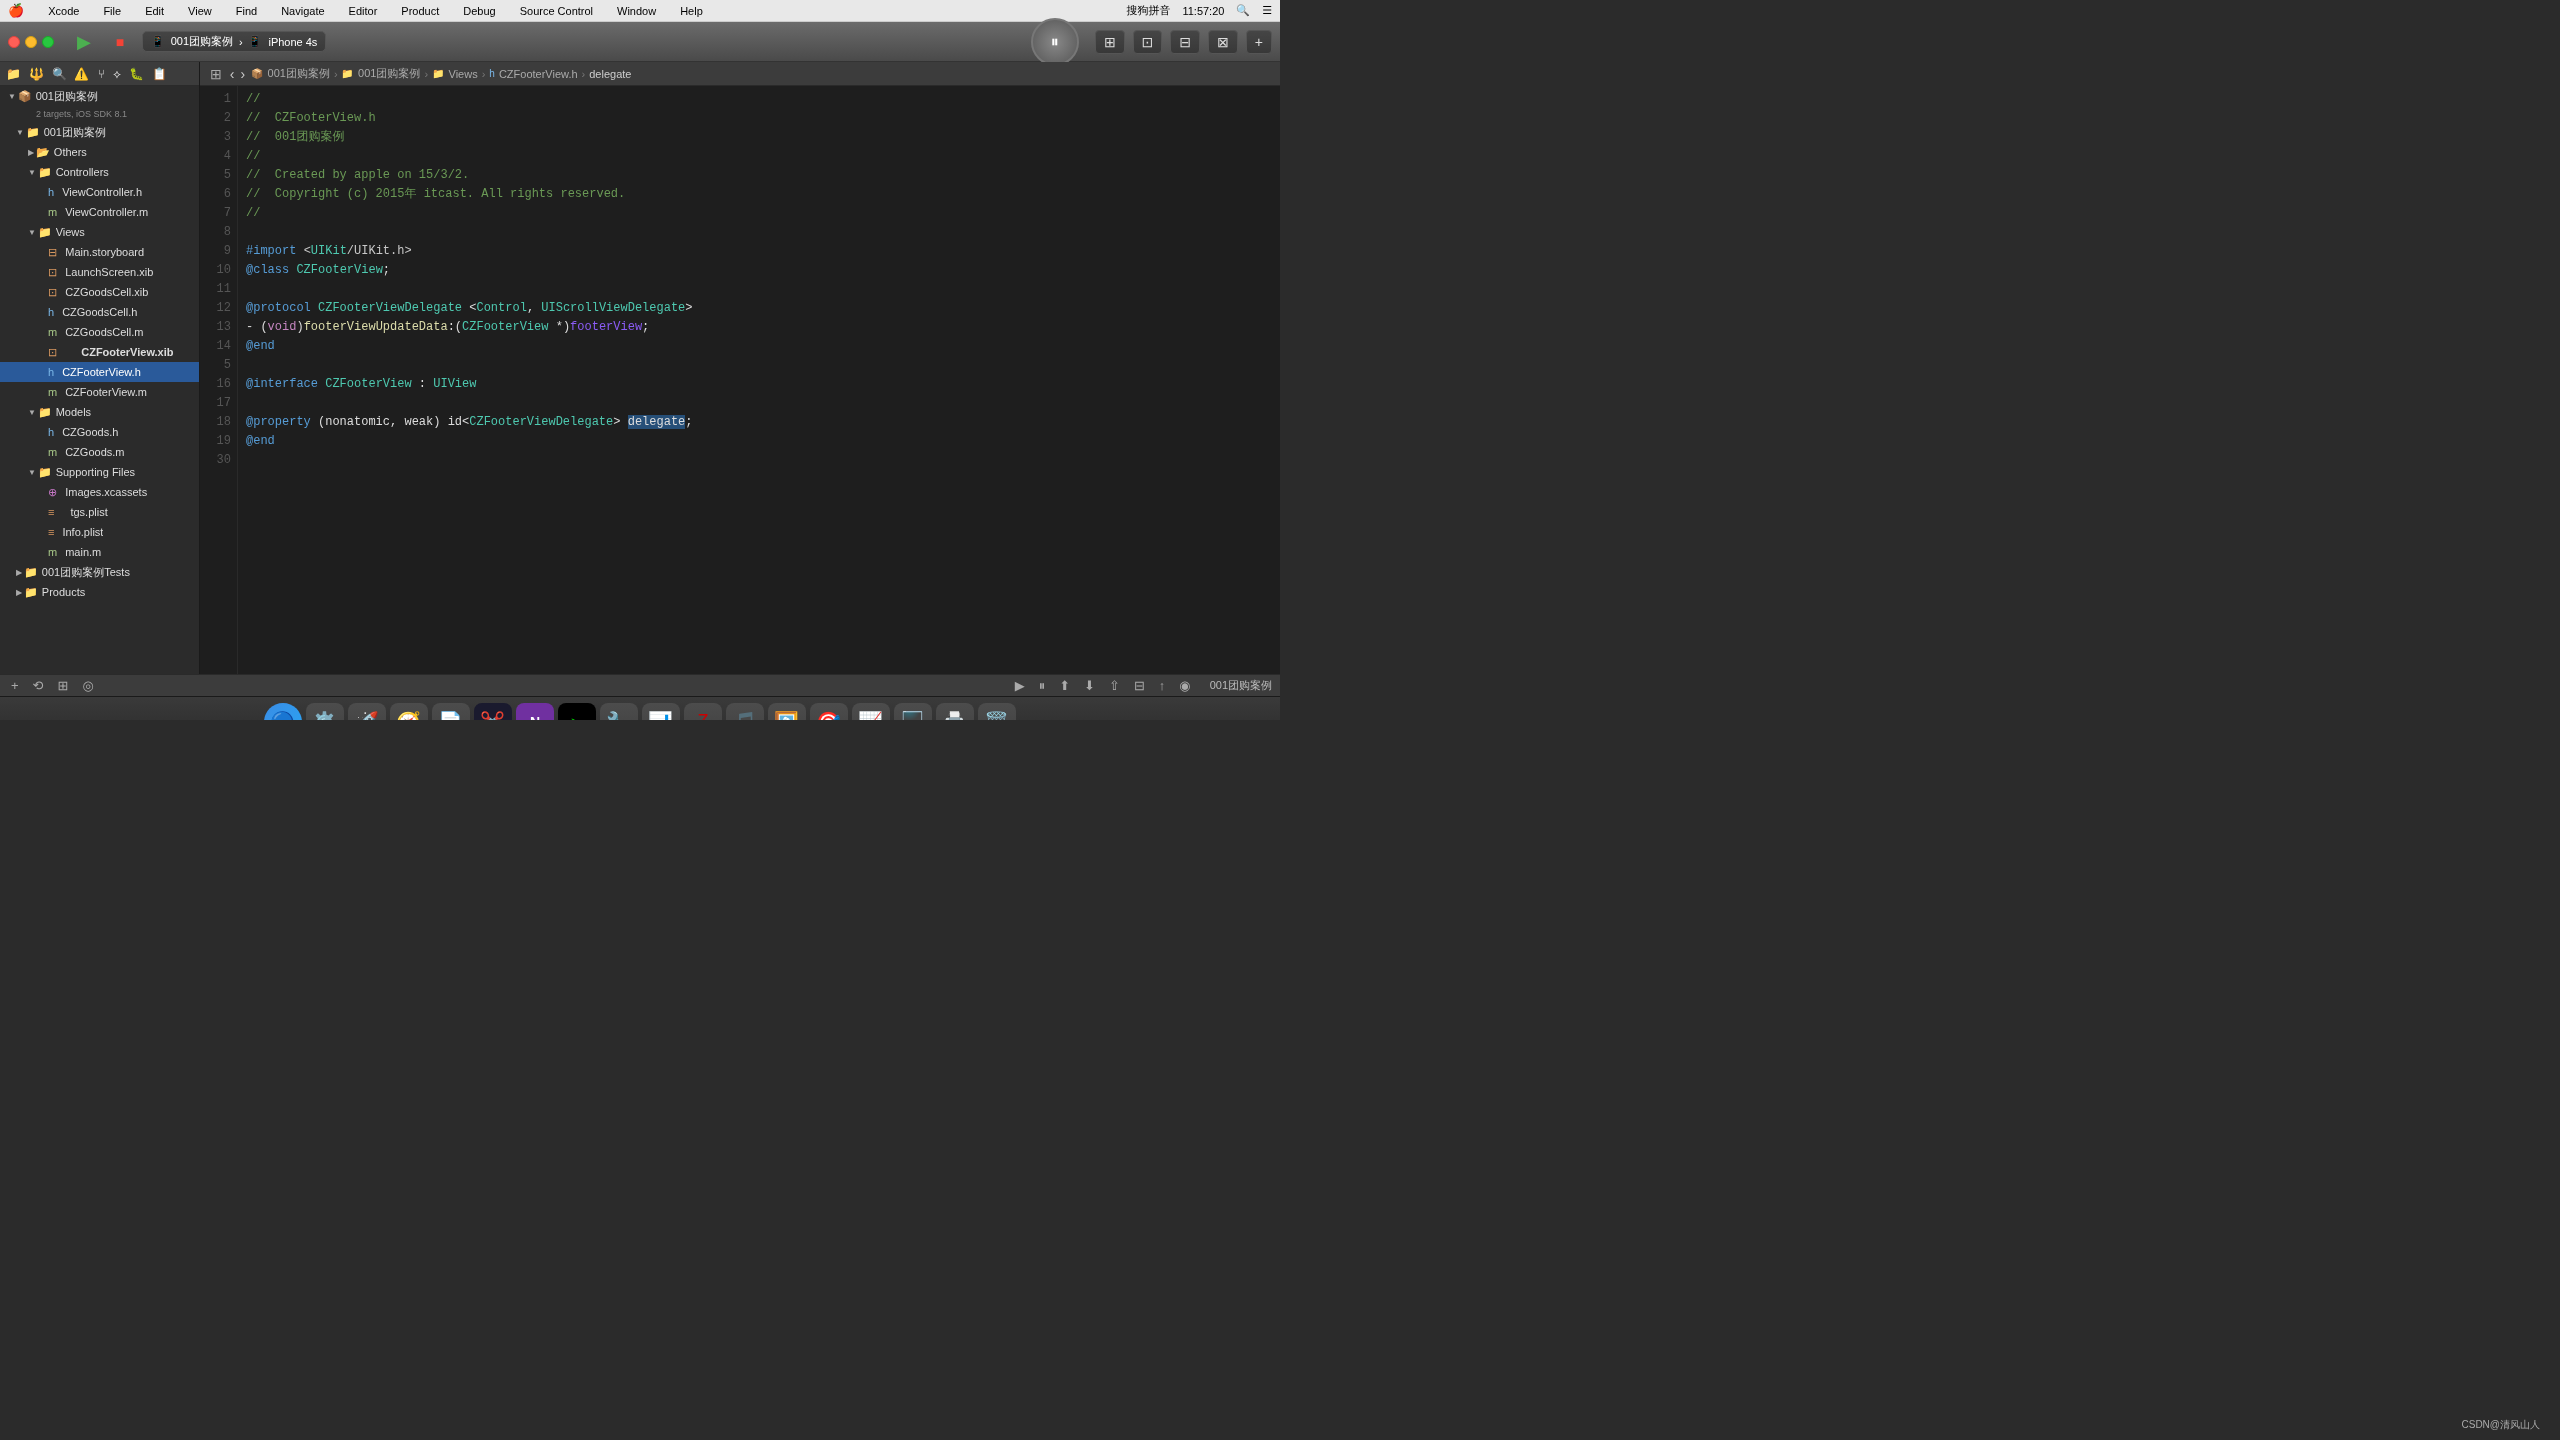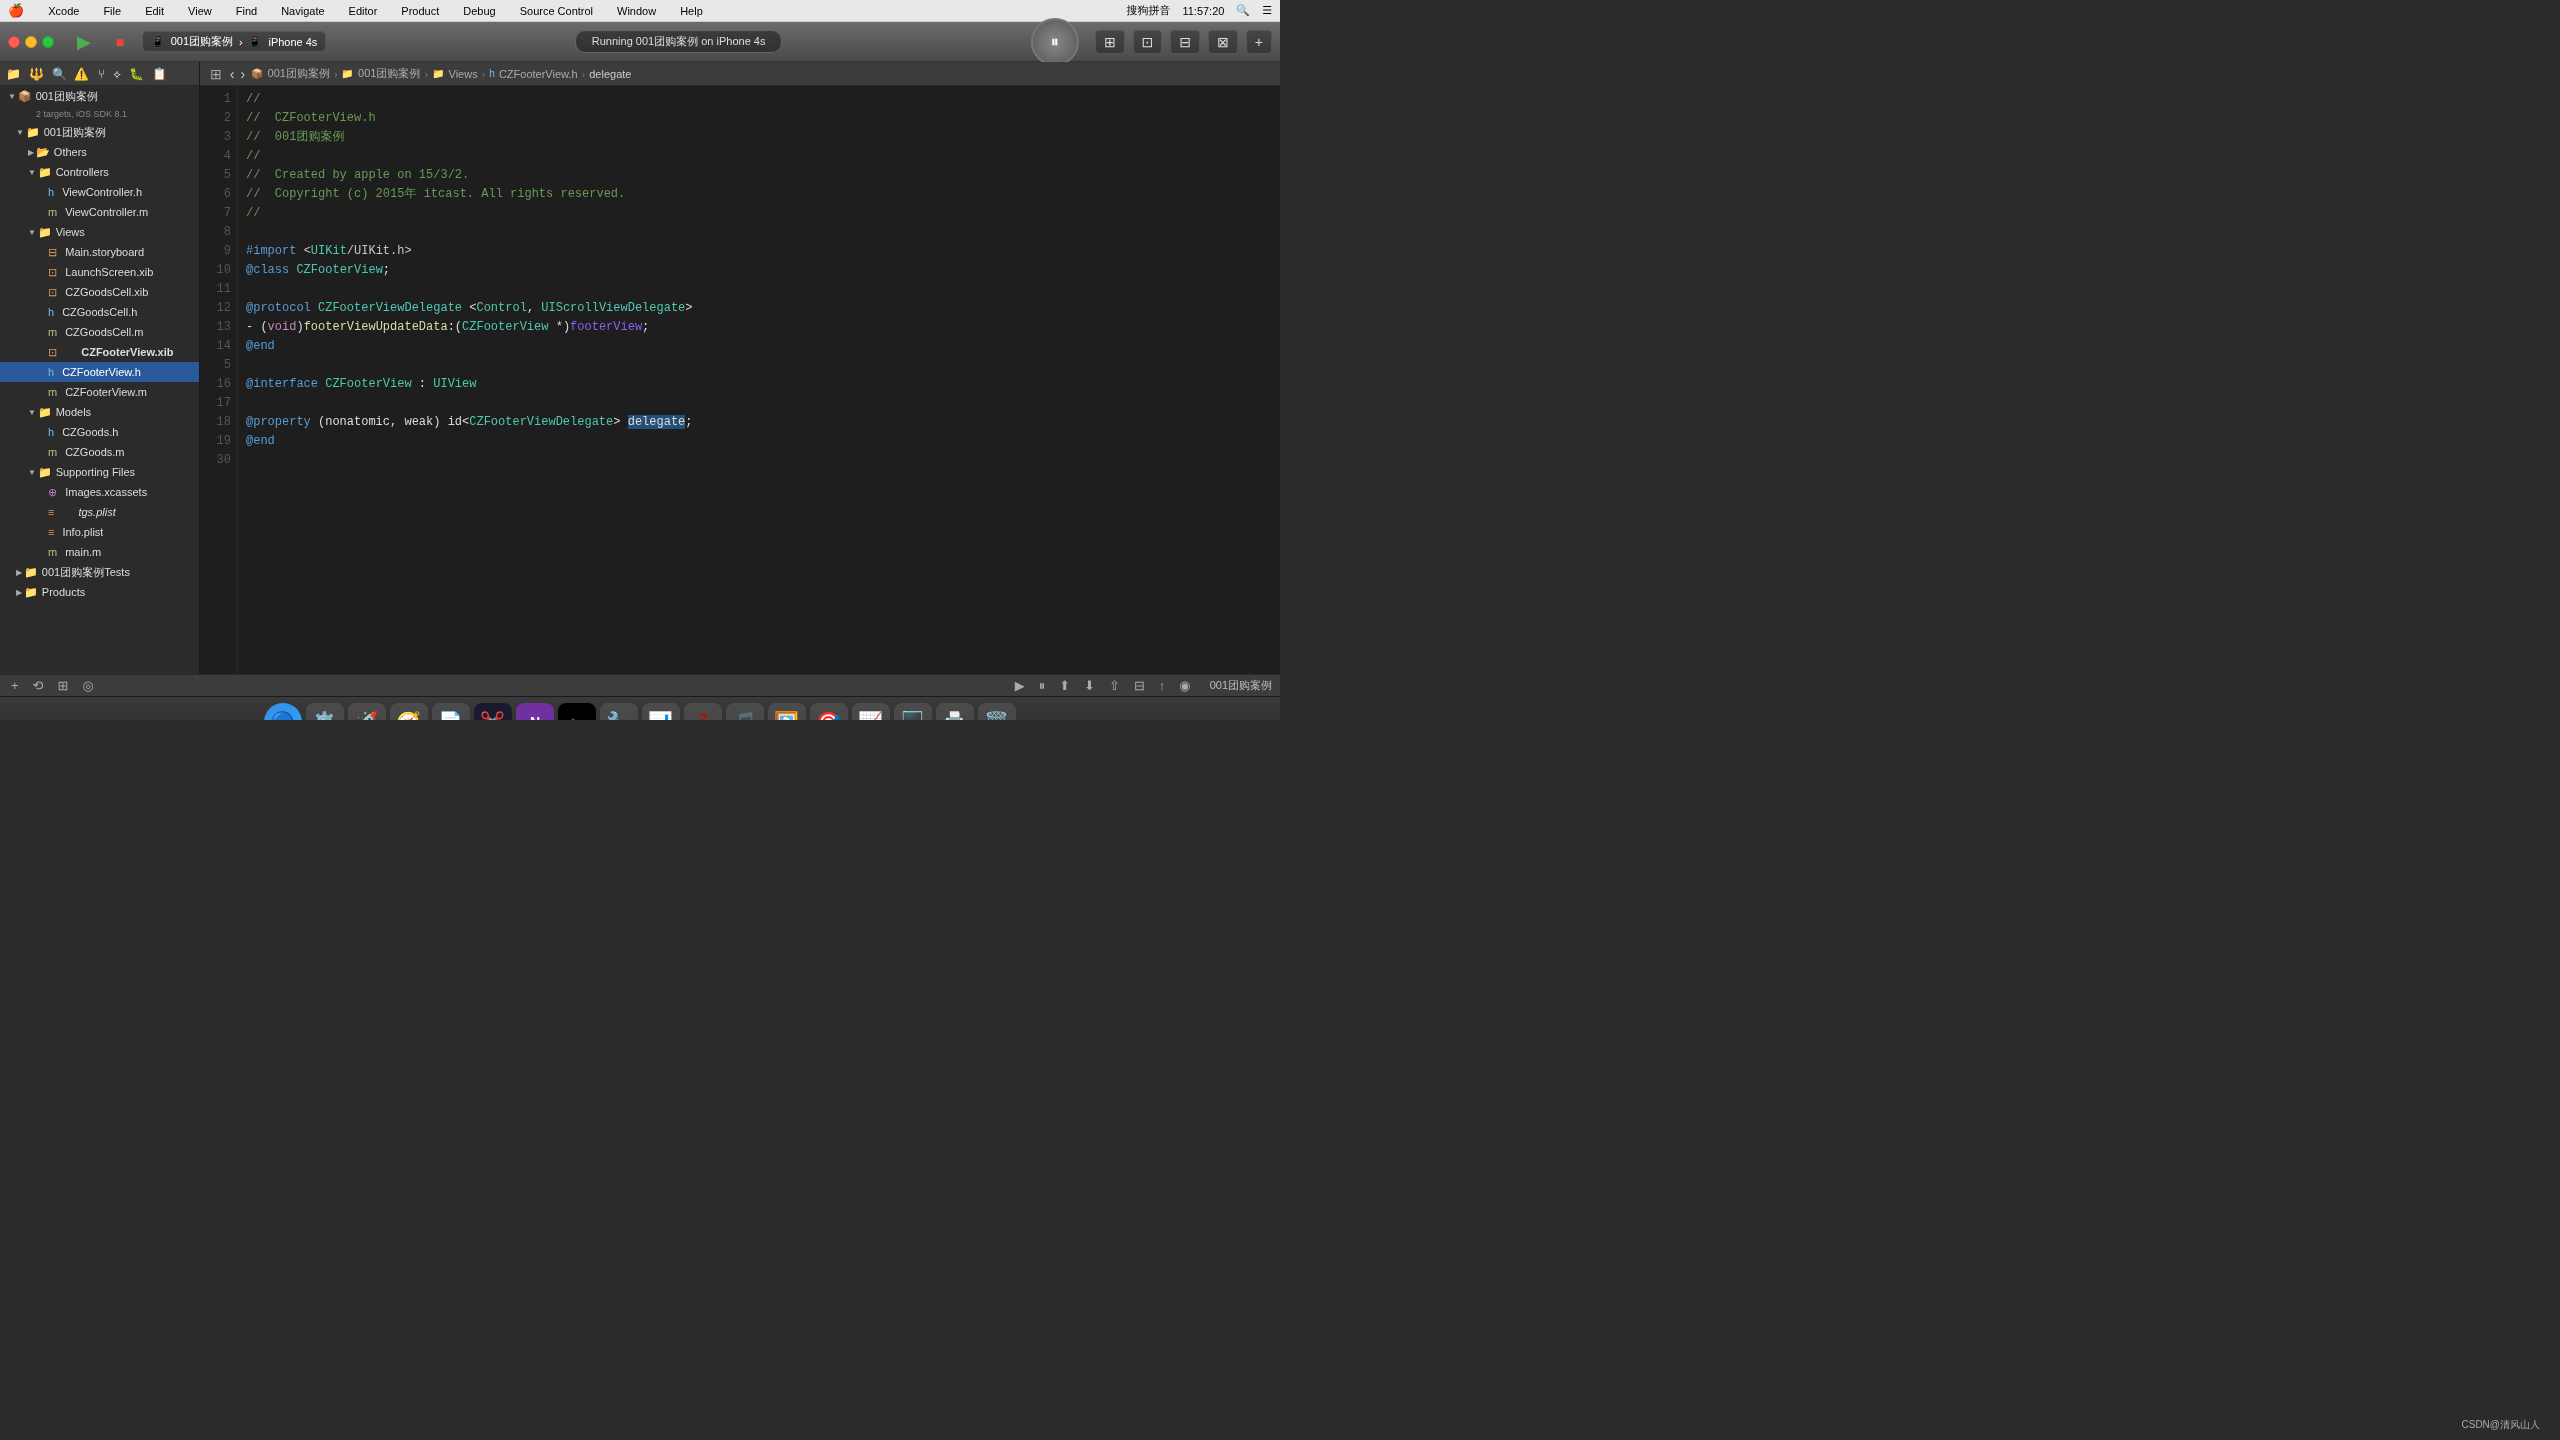--- a/index.html
+++ b/index.html
@@ -325,23 +325,20 @@
   <button class="stop-btn">■</button>
 
   <div class="scheme-selector">
     <span>📱</span>
     <span>001团购案例</span>
     <span>›</span>
     <span>📱</span>
     <span>iPhone 4s</span>
   </div>
 
-  <div class="status-bar-center">
-    <span class="status-pill">Running 001团购案例 on iPhone 4s</span>
-  </div>
 
   <div class="toolbar-right">
     <div class="pause-btn">⏸</div>
     <button class="view-toggle-btn">⊞</button>
     <button class="view-toggle-btn">⊡</button>
     <button class="view-toggle-btn">⊟</button>
     <button class="view-toggle-btn">⊠</button>
     <button class="view-toggle-btn">+</button>
   </div>
 </div>
@@ -474,21 +471,21 @@
       <span class="label">Supporting Files</span>
     </div>
     <div class="sidebar-item">
       <span class="indent" style="width:44px"></span>
       <span class="icon file-xcassets">⊕</span>
       <span class="label" style="margin-left:4px;">Images.xcassets</span>
     </div>
     <div class="sidebar-item">
       <span class="indent" style="width:44px"></span>
       <span class="icon file-plist">≡</span>
-      <span class="label" style="margin-left:20px;font-style:italic;">tgs.plist</span>
+      <span class="label" style="margin-left:12px;">tgs.plist</span>
     </div>
     <div class="sidebar-item">
       <span class="indent" style="width:44px"></span>
       <span class="icon file-plist">≡</span>
       <span class="label" style="margin-left:4px;">Info.plist</span>
     </div>
     <div class="sidebar-item">
       <span class="indent" style="width:44px"></span>
       <span class="icon file-m">m</span>
       <span class="label" style="margin-left:4px;">main.m</span>

